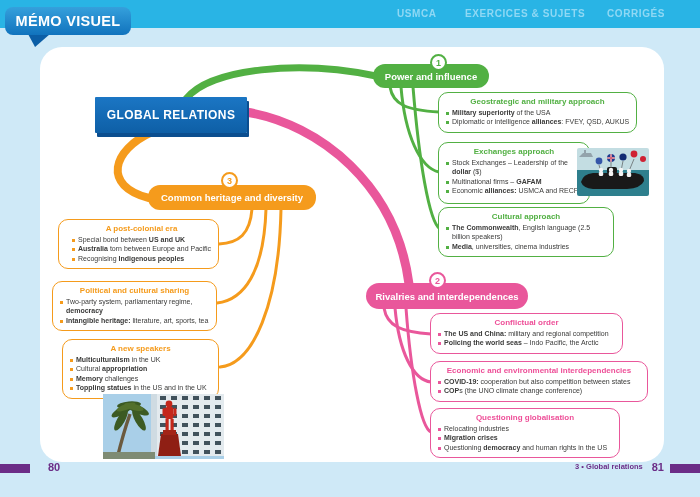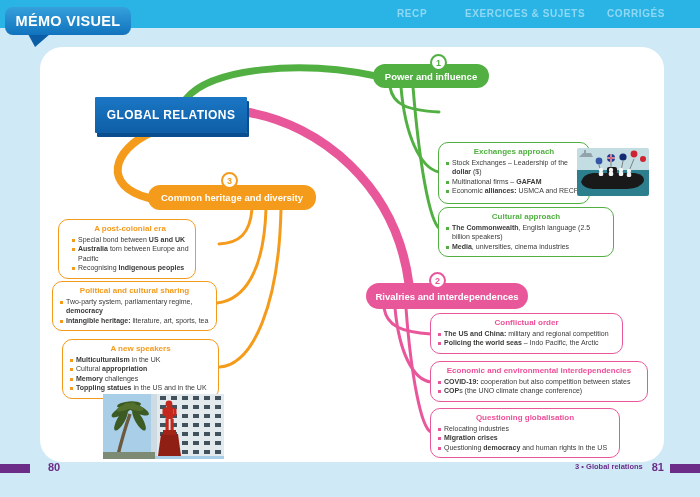--- a/index.html
+++ b/index.html
@@ -64,21 +64,21 @@
   .footer-right{position:absolute;top:461px;right:36px;display:flex;align-items:baseline;gap:9px;}
   .chapter{font-size:7.5px;font-weight:bold;color:#6b2d87;position:relative;top:-2px;}
   .footer-right .pnum{font-size:11px;font-weight:bold;color:#6b2d87;}
 </style>
 </head>
 <body>
 
 <div class="page">
 
   <div class="topbar">
-    <span class="tab t1">RECP</span>
+    <span class="tab t1">USMCA</span>
     <span class="tab t2">EXERCICES &amp; SUJETS</span>
     <span class="tab t3">CORRIGÉS</span>
   </div>
   <div class="badge">MÉMO VISUEL</div>
   <div class="badge-tail"></div>
 
   <div class="panel"></div>
 
   <svg class="wires" width="700" height="497" viewBox="0 0 700 497">
     <path class="w-green" stroke-width="7" d="M 186 99 C 210 68, 300 60, 376 76"></path>
@@ -97,20 +97,27 @@
 
   <div class="root">GLOBAL RELATIONS</div>
 
   <div class="branch b1">Power and influence</div>
   <div class="numcircle n1">1</div>
   <div class="branch b2">Rivalries and interdependences</div>
   <div class="numcircle n2">2</div>
   <div class="branch b3">Common heritage and diversity</div>
   <div class="numcircle n3">3</div>
 
+  <div class="sub green" style="left:438px;top:92px;width:199px;">
+    <div class="sub-title">Geostrategic and military approach</div>
+    <ul>
+        <li><b>Military superiority</b><span> of the USA</span></li>
+        <li><span>Diplomatic or intelligence </span><b>alliances</b><span>: FVEY, QSD, AUKUS</span></li>
+      </ul>
+  </div>
   <div class="sub green" style="left:438px;top:142px;width:152px;min-height:62px;">
     <div class="sub-title">Exchanges approach</div>
     <ul>
         <li><span>Stock Exchanges – Leadership of the </span><b>dollar</b><span> ($)</span></li>
         <li><span>Multinational firms – </span><b>GAFAM</b></li>
         <li><span>Economic </span><b>alliances:</b><span> USMCA and RECP</span></li>
       </ul>
   </div>
   <div class="sub green" style="left:438px;top:207px;width:176px;">
     <div class="sub-title">Cultural approach</div>
@@ -136,21 +143,21 @@
   </div>
   <div class="sub pink" style="left:430px;top:408px;width:190px;">
     <div class="sub-title">Questioning globalisation</div>
     <ul>
         <li><span>Relocating industries</span></li>
         <li><b>Migration crises</b></li>
         <li><span>Questioning </span><b>democracy</b><span> and human rights in the US</span></li>
       </ul>
   </div>
 
-  <div class="sub orange" style="left:58px;top:219px;width:138px;padding-left:12px;">
+  <div class="sub orange" style="left:58px;top:219px;width:161px;padding-left:12px;">
     <div class="sub-title">A post-colonial era</div>
     <ul>
         <li><span>Special bond between </span><b>US and UK</b></li>
         <li><b>Australia</b><span> torn between Europe and Pacific</span></li>
         <li><span>Recognising </span><b>Indigenous peoples</b></li>
       </ul>
   </div>
   <div class="sub orange" style="left:52px;top:281px;width:165px;">
     <div class="sub-title">Political and cultural sharing</div>
     <ul>

